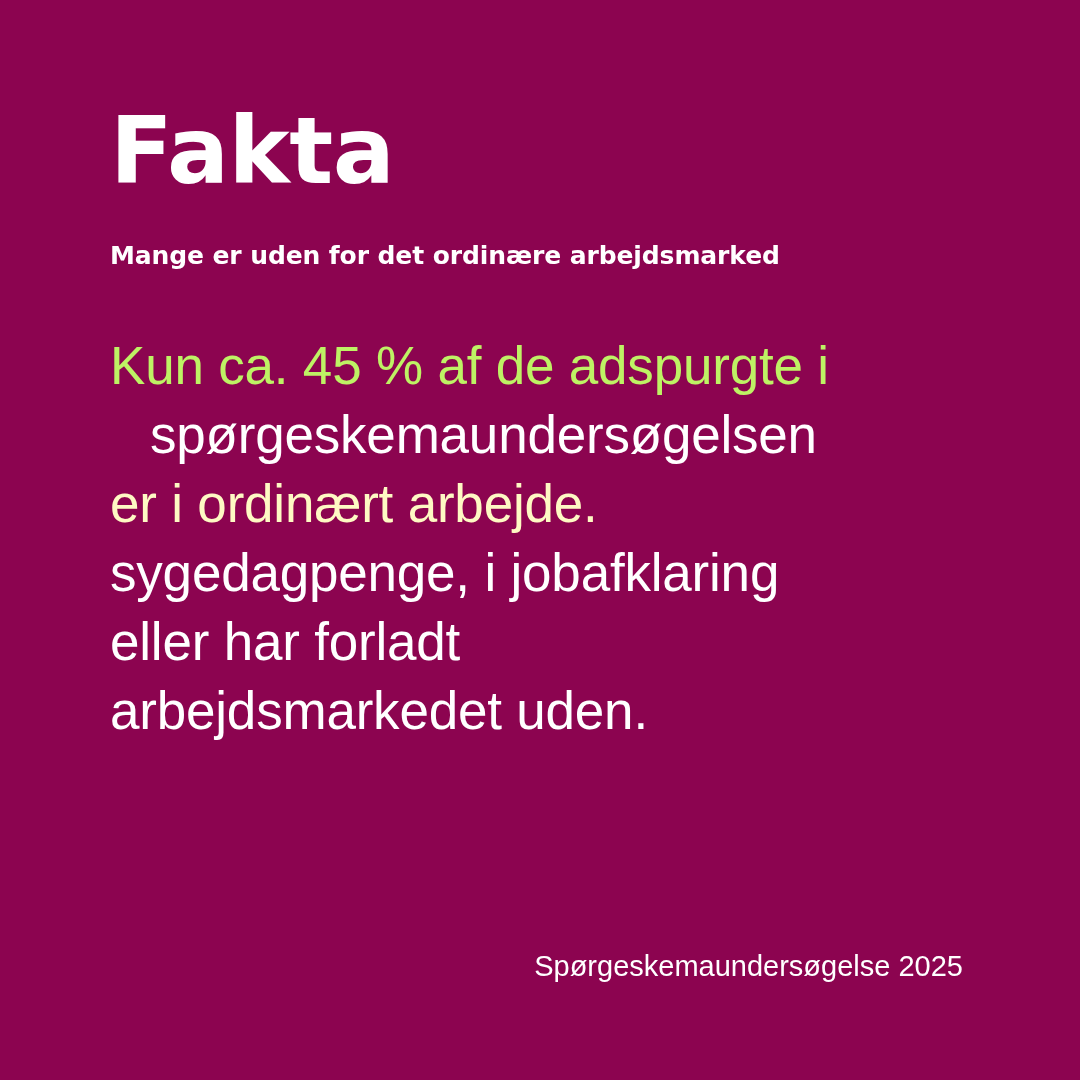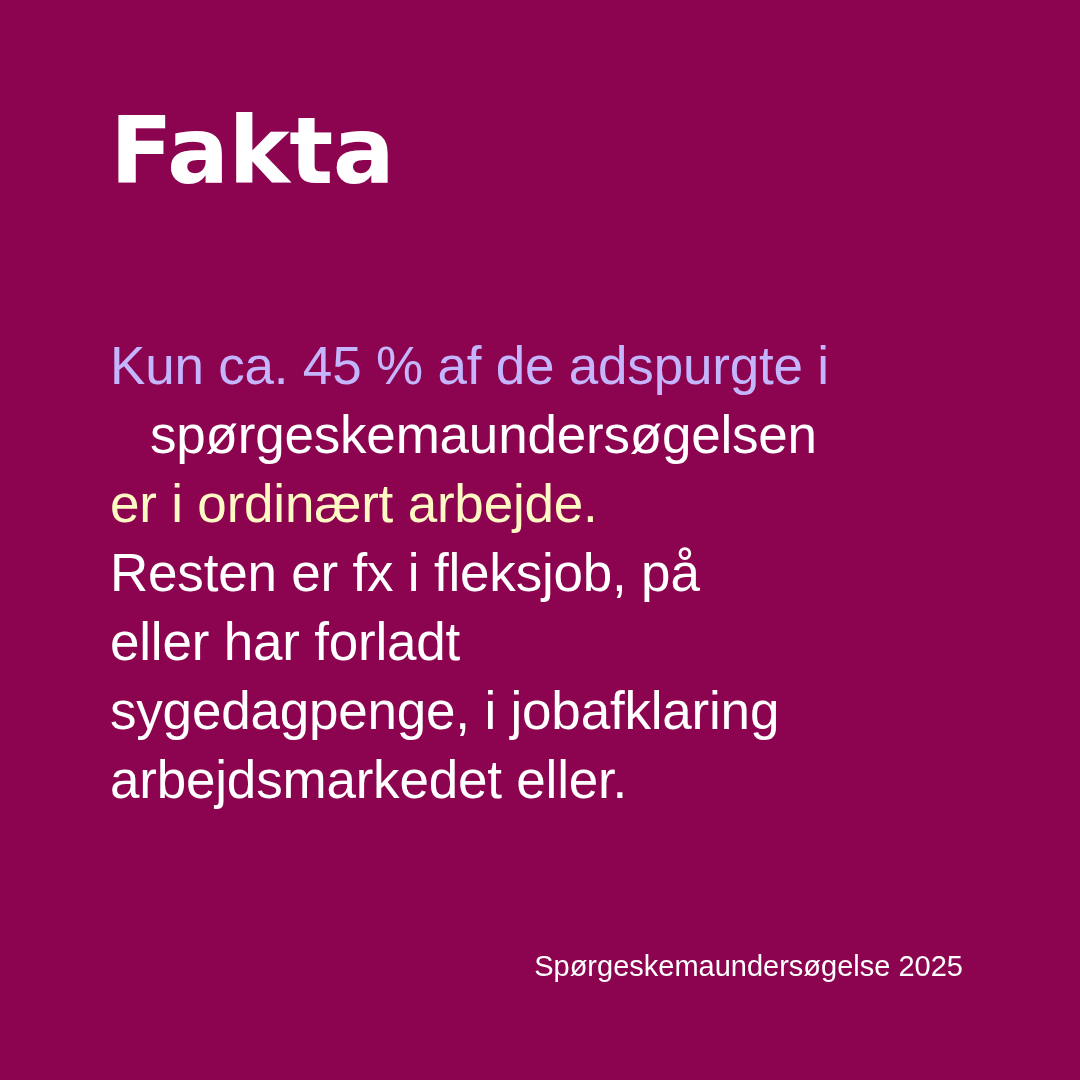--- a/index.html
+++ b/index.html
@@ -93,29 +93,29 @@
     font-family: "Liberation Sans", "DejaVu Sans", sans-serif;
   }
 </style>
 </head>
 <body>
 
 <div class="card" style="background: rgb(140, 4, 80);">
 
   <div class="header">
     <h1 class="title" style="color: rgb(255, 255, 255);">Fakta</h1>
+    <h2 class="subtitle" style="color: rgb(255, 255, 255);">Mange er uden for det ordinære arbejdsmarked</h2>
   </div>
 
   <div class="body-block">
-    <span class="body-line" style="color: #c4b5fd;">Kun ca. 45 % af de adspurgte i</span>
+    <span class="body-line" style="color: #bef264;">Kun ca. 45 % af de adspurgte i</span>
     <span class="body-line" style="color: rgb(255, 255, 255); margin-left: 40px;">spørgeskemaundersøgelsen</span>
     <span class="body-line" style="color: #fef9c3;">er i ordinært arbejde.</span>
-    <span class="body-line" style="color: rgb(255, 255, 255);">Resten er fx i fleksjob, på</span>
+    <span class="body-line" style="color: rgb(255, 255, 255);">sygedagpenge, i jobafklaring</span>
     <span class="body-line" style="color: rgb(255, 255, 255);">eller har forladt</span>
-    <span class="body-line" style="color: rgb(255, 255, 255);">sygedagpenge, i jobafklaring</span>
-    <span class="body-line" style="color: rgb(255, 255, 255);">arbejdsmarkedet eller.</span>
+    <span class="body-line" style="color: rgb(255, 255, 255);">arbejdsmarkedet uden.</span>
   </div>
 
   <div class="footer">
     <p class="source" style="color: rgb(255, 255, 255);">Spørgeskemaundersøgelse 2025</p>
   </div>
 
 </div>
 
 </body></html>

